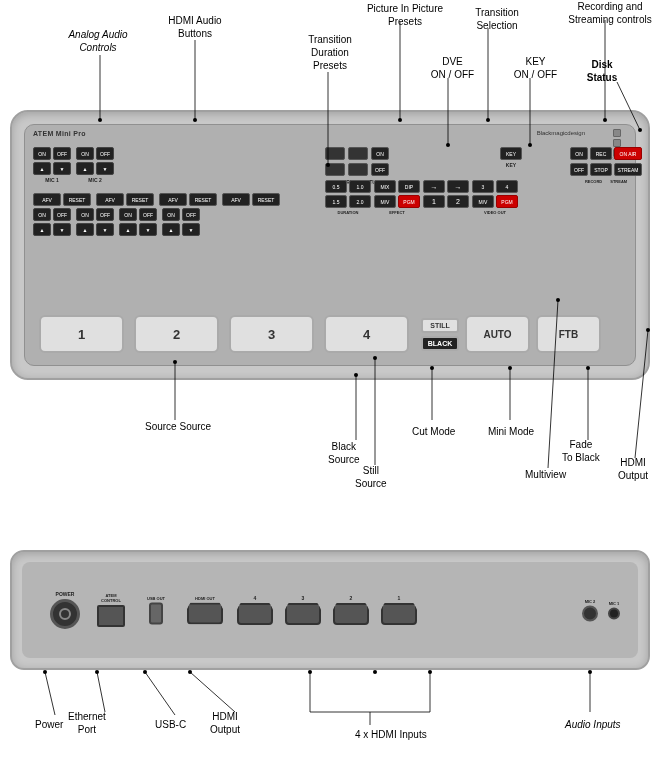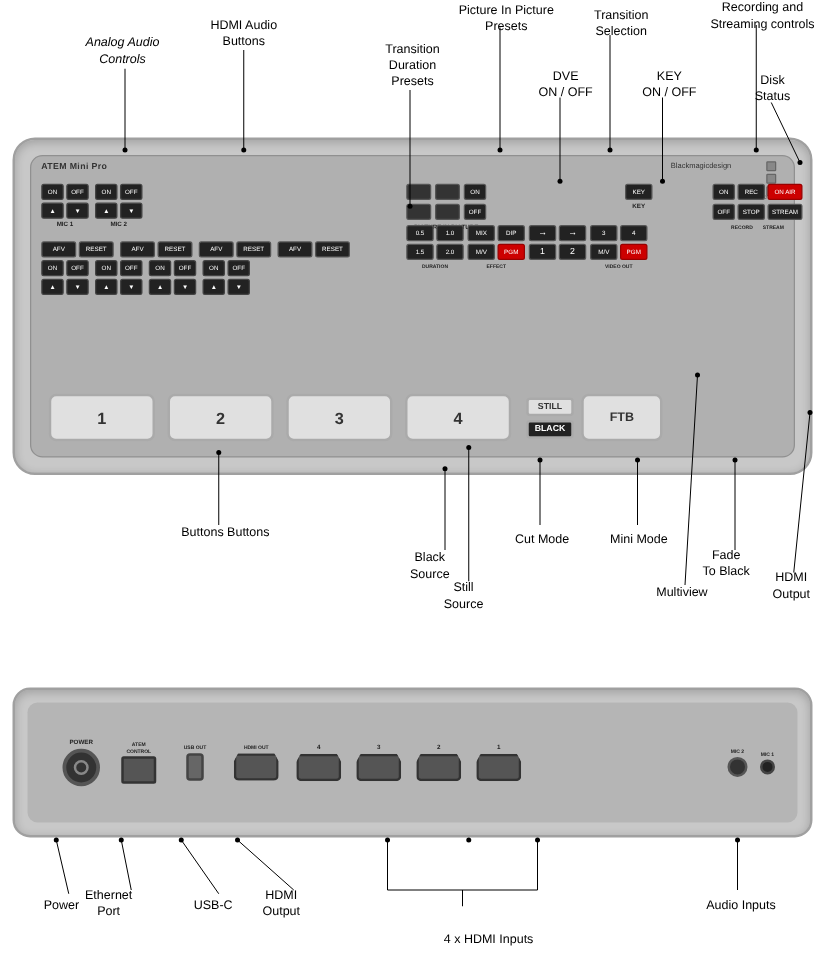--- a/index.html
+++ b/index.html
@@ -211,21 +211,21 @@
   <div class="annotation" style="left:58px; top:28px; width:80px;font-style:italic;">Analog
 Audio Controls</div>
   <div class="annotation" style="left:155px; top:14px; width:80px;">HDMI
 Audio Buttons</div>
   <div class="annotation" style="left:355px; top:2px; width:100px;">Picture In Picture<br>Presets</div>
   <div class="annotation" style="left:462px; top:6px; width:70px;">Transition<br>Selection</div>
   <div class="annotation" style="left:560px; top:0px; width:100px;">Recording and<br>Streaming controls</div>
   <div class="annotation" style="left:295px; top:33px; width:70px;">Transition<br>Duration<br>Presets</div>
   <div class="annotation" style="left:420px; top:55px; width:65px;">DVE<br>ON / OFF</div>
   <div class="annotation" style="left:503px; top:55px; width:65px;">KEY<br>ON / OFF</div>
-  <div class="annotation" style="left:588px; top:58px; width:60px;">Disk<br>Status</div>
+  <div class="annotation" style="left:572px; top:58px; width:60px;font-weight:bold;">Disk<br>Status</div>
 
   <div class="device-front">
     <div class="device-inner">
 
       <div style="position:absolute; top:5px; left:8px; font-size:7px; font-weight:bold; color:#333; letter-spacing:0.3px;">ATEM Mini Pro</div>
       <div style="position:absolute; top:5px; right:50px; font-size:6px; color:#333;">Blackmagicdesign</div>
 
       <div style="position:absolute; top:4px; right:14px; display:flex; flex-direction:column; gap:2px;">
         <div style="width:8px;height:8px;background:#888;border-radius:1px;border:1px solid #666;"></div>
         <div style="width:8px;height:8px;background:#888;border-radius:1px;border:1px solid #666;"></div>
@@ -410,20 +410,21 @@
         <div class="source-btn">1</div>
         <div class="source-btn">2</div>
         <div class="source-btn">3</div>
         <div class="source-btn">4</div>
 
         <div style="display:flex;flex-direction:column;gap:3px;margin-left:4px;">
           <div style="width:38px;height:15px;background:#e0e0e0;border-radius:3px;border:2px solid #aaa;display:flex;align-items:center;justify-content:center;font-size:7px;font-weight:bold;color:#333;">STILL</div>
           <div style="width:38px;height:15px;background:#222;border-radius:3px;border:2px solid #aaa;display:flex;align-items:center;justify-content:center;font-size:7px;font-weight:bold;color:#fff;">BLACK</div>
         </div>
 
+        <div class="action-btn">AUTO</div>
         <div class="action-btn ftb">FTB</div>
       </div>
 
     </div>
   </div>
 
   <svg class="callout-lines" viewBox="0 0 662 520">
 
     <line x1="100" y1="55" x2="100" y2="120" stroke="#000" stroke-width="0.8"></line>
     <circle cx="100" cy="120" r="2" fill="#000"></circle>
@@ -470,21 +471,21 @@
     <line x1="588" y1="440" x2="588" y2="368" stroke="#000" stroke-width="0.8"></line>
     <circle cx="588" cy="368" r="2" fill="#000"></circle>
 
     <line x1="548" y1="468" x2="558" y2="300" stroke="#000" stroke-width="0.8"></line>
     <circle cx="558" cy="300" r="2" fill="#000"></circle>
 
     <line x1="635" y1="458" x2="648" y2="330" stroke="#000" stroke-width="0.8"></line>
     <circle cx="648" cy="330" r="2" fill="#000"></circle>
   </svg>
 
-  <div class="annotation" style="left:145px; top:420px;">Buttons Buttons</div>
+  <div class="annotation" style="left:145px; top:420px;">Source Source</div>
   <div class="annotation" style="left:328px; top:440px;">Black<br>Source</div>
   <div class="annotation" style="left:355px; top:464px;">Still<br>Source</div>
   <div class="annotation" style="left:412px; top:425px;">Cut Mode</div>
   <div class="annotation" style="left:488px; top:425px;">Mini Mode</div>
   <div class="annotation" style="left:562px; top:438px;">Fade<br>To Black</div>
   <div class="annotation" style="left:525px; top:468px;">Multiview</div>
   <div class="annotation" style="left:618px; top:456px;">HDMI<br>Output</div>
 </div>
 
 <div class="bottom-section">
@@ -574,15 +575,15 @@
     <circle cx="430" cy="152" r="2" fill="#000"></circle>
 
     <line x1="590" y1="192" x2="590" y2="152" stroke="#000" stroke-width="0.8"></line>
     <circle cx="590" cy="152" r="2" fill="#000"></circle>
   </svg>
 
   <div class="annotation" style="left:35px; top:198px;">Power</div>
   <div class="annotation" style="left:68px; top:190px;">Ethernet<br>Port</div>
   <div class="annotation" style="left:155px; top:198px;">USB-C</div>
   <div class="annotation" style="left:210px; top:190px;">HDMI<br>Output</div>
-  <div class="annotation" style="left:355px; top:208px;margin-top:17px;">4 x HDMI Inputs</div>
-  <div class="annotation" style="left:565px; top:198px;">Audio Inputs</div>
+  <div class="annotation" style="left:355px; top:208px;">4 x HDMI Inputs</div>
+  <div class="annotation" style="left:565px; top:198px;font-style:italic;">Audio Inputs</div>
 </div>
 
 </body></html>

